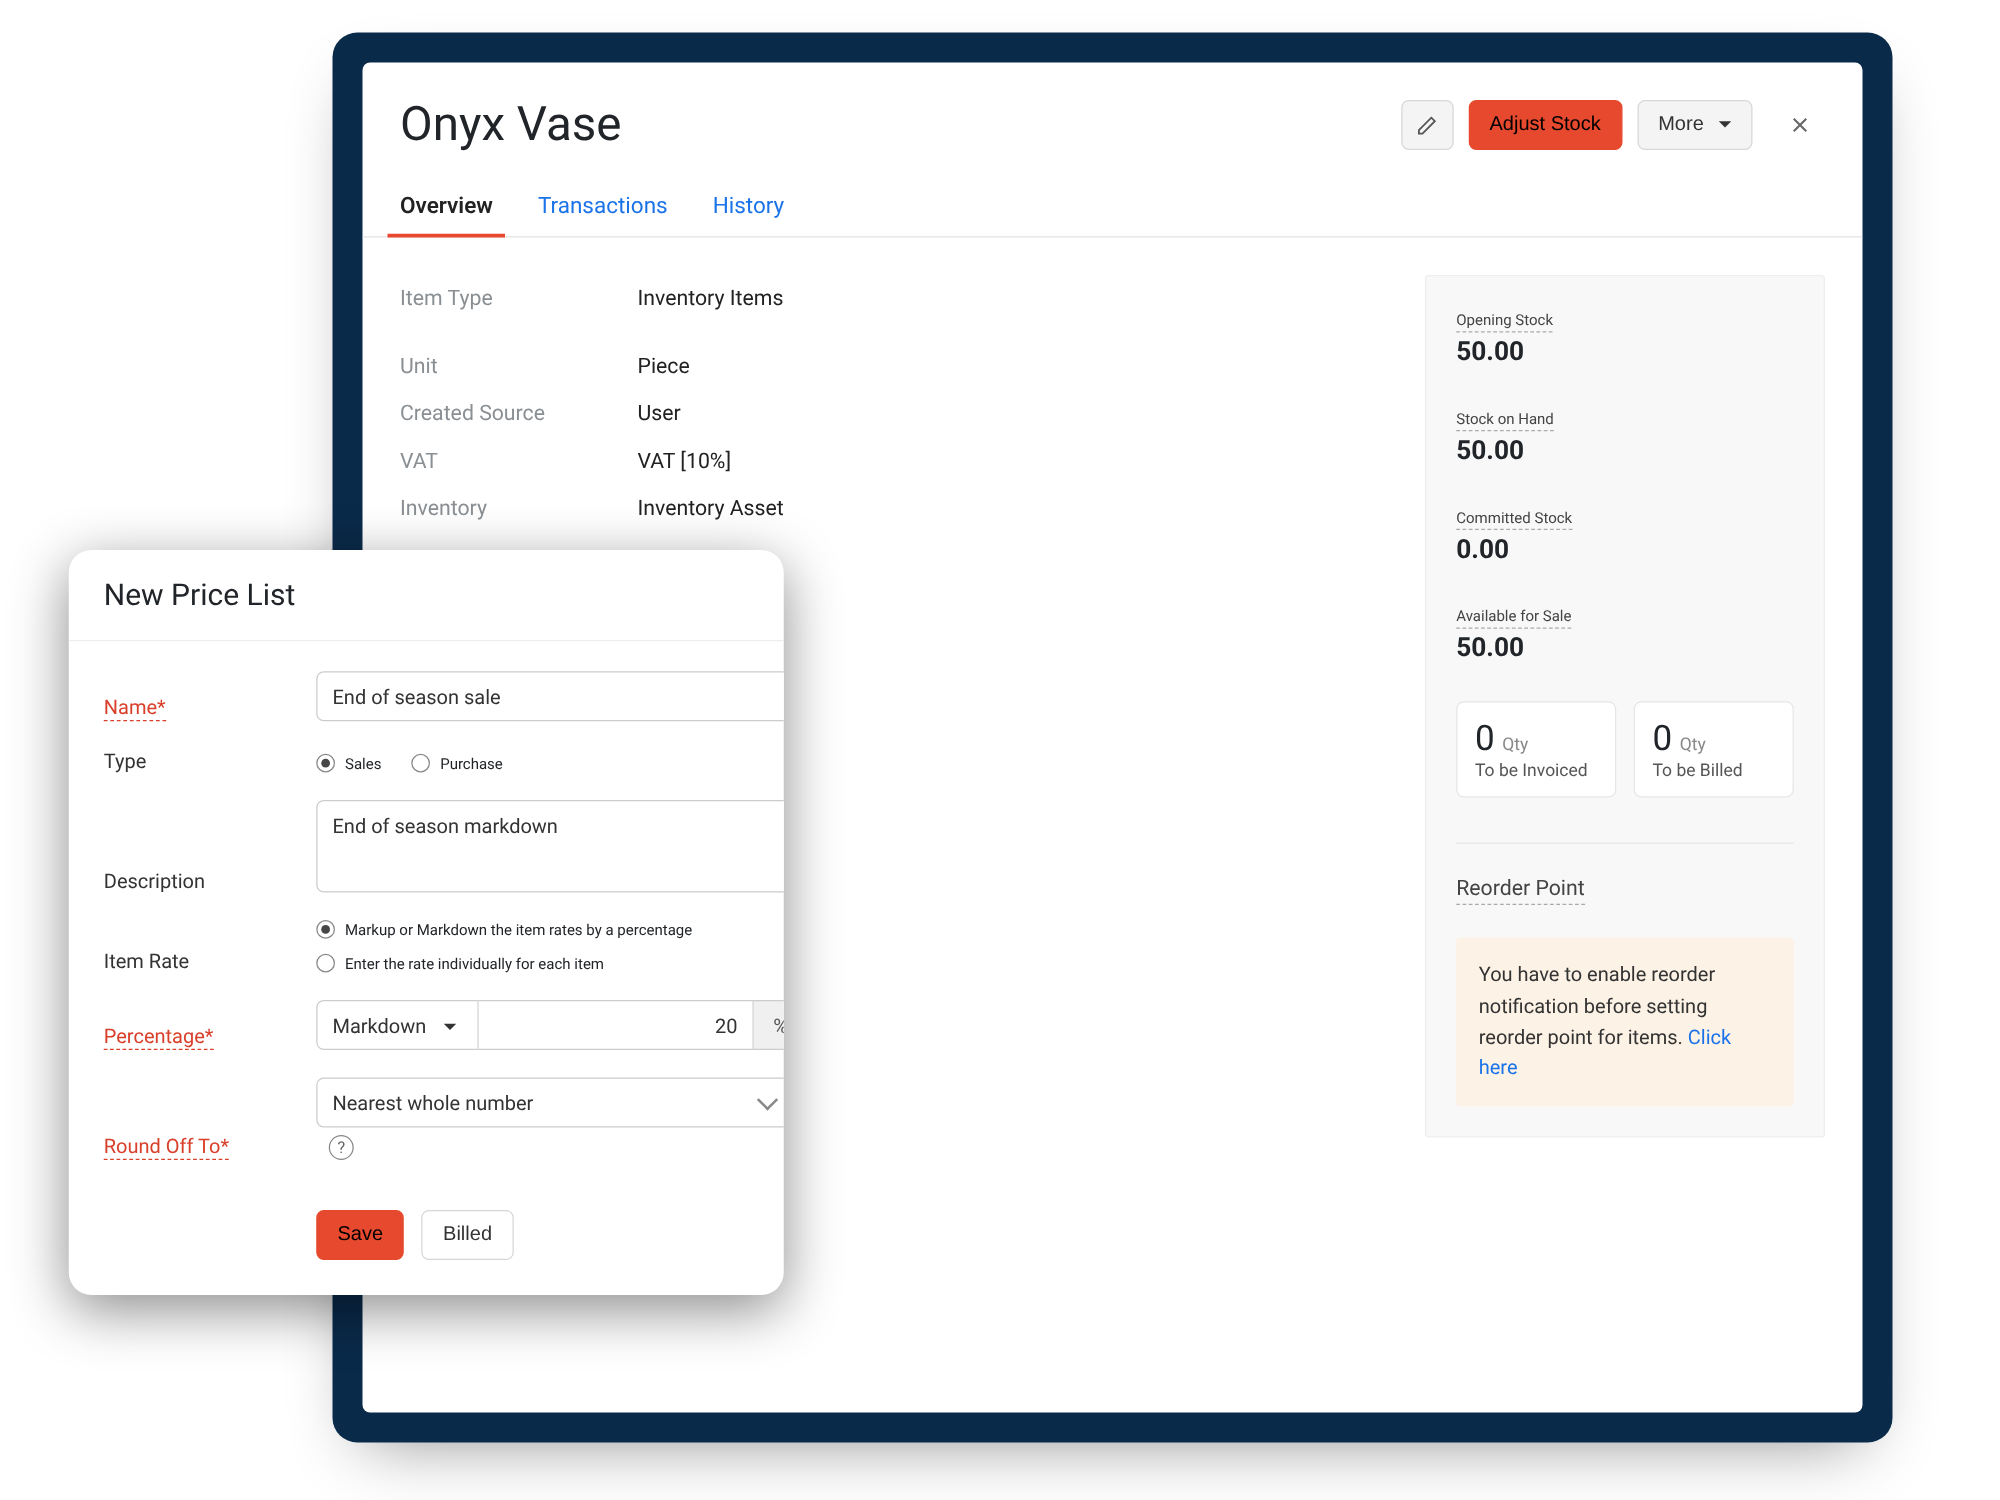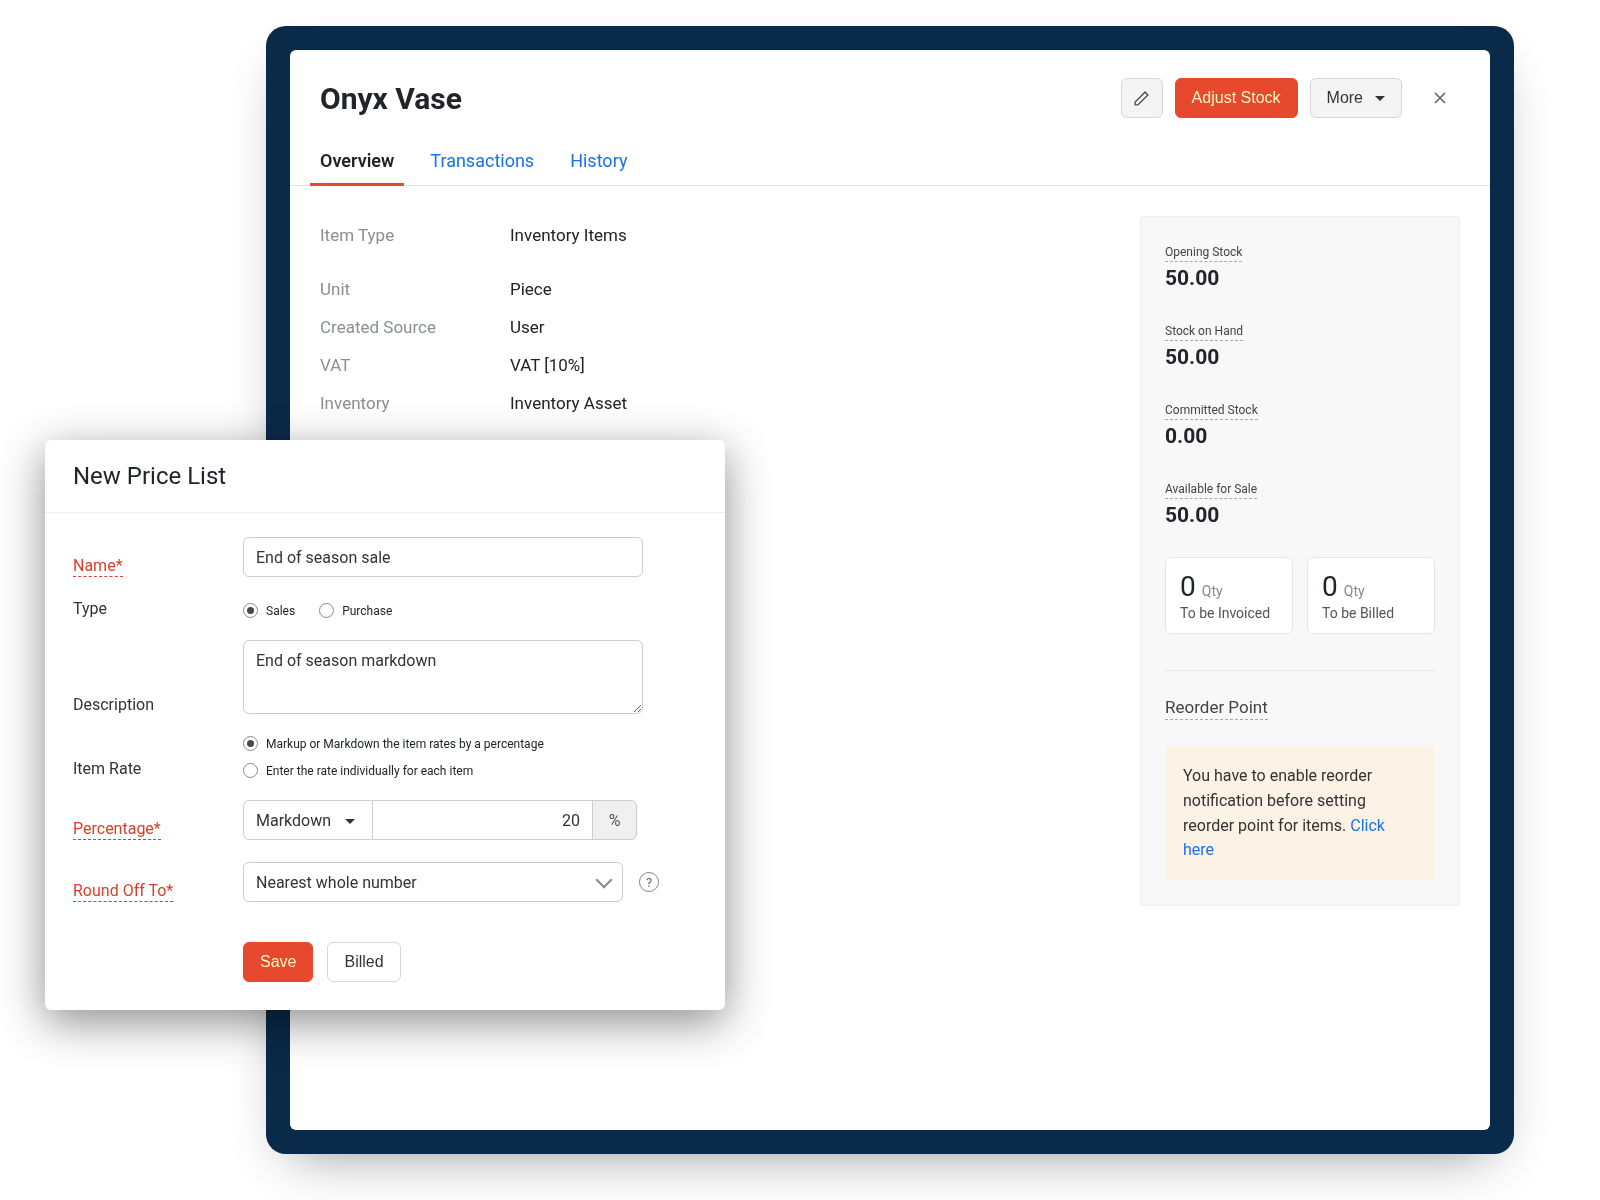--- a/index.html
+++ b/index.html
@@ -25,43 +25,43 @@
     box-shadow: 0 0 0 24px #0a2a4a, 0 22px 55px rgba(0,0,0,.45);
     overflow: hidden;
   }
   .main-header {
     display: flex;
     align-items: center;
     padding: 28px 30px 18px 30px;
     gap: 12px;
   }
   .page-title {
-    font-size: 30px;
-    font-weight: 700;
+    font-size: 38px;
+    font-weight: 400;
     flex: 1;
   }
   .btn {
     display: inline-flex;
     align-items: center;
     justify-content: center;
     height: 40px;
     padding: 0 16px;
     border: 1px solid #d7d7d7;
     border-radius: 6px;
     background: #f4f4f4;
     font-size: 16px;
     color: #333;
     cursor: pointer;
     gap: 6px;
   }
   .btn.icon-only { width: 42px; padding: 0; }
   .btn.primary {
     background: #e6492d;
     border-color: #e6492d;
-    color: #fef9c3;
+    color: #000000;
     font-weight: 500;
   }
   .close-x {
     width: 40px;
     height: 40px;
     display: inline-flex;
     align-items: center;
     justify-content: center;
     font-size: 24px;
     color: #555;
@@ -175,25 +175,25 @@
     margin-top: 26px;
     font-size: 16px;
     line-height: 1.55;
     color: #333;
   }
   .reorder-notice .link { color: #1a73e8; cursor: pointer; }
 
   
   .modal {
     position: absolute;
-    left: 45px;
+    left: 55px;
     top: 440px;
-    width: 680px;
+    width: 572px;
     background: #fff;
-    border-radius: 6px;
+    border-radius: 18px;
     box-shadow: 0 12px 45px rgba(0,0,0,.45);
     overflow: hidden;
   }
   .modal-header {
     padding: 22px 28px;
     border-bottom: 1px solid #eee;
     font-size: 24px;
     font-weight: 400;
   }
   .modal-body {

